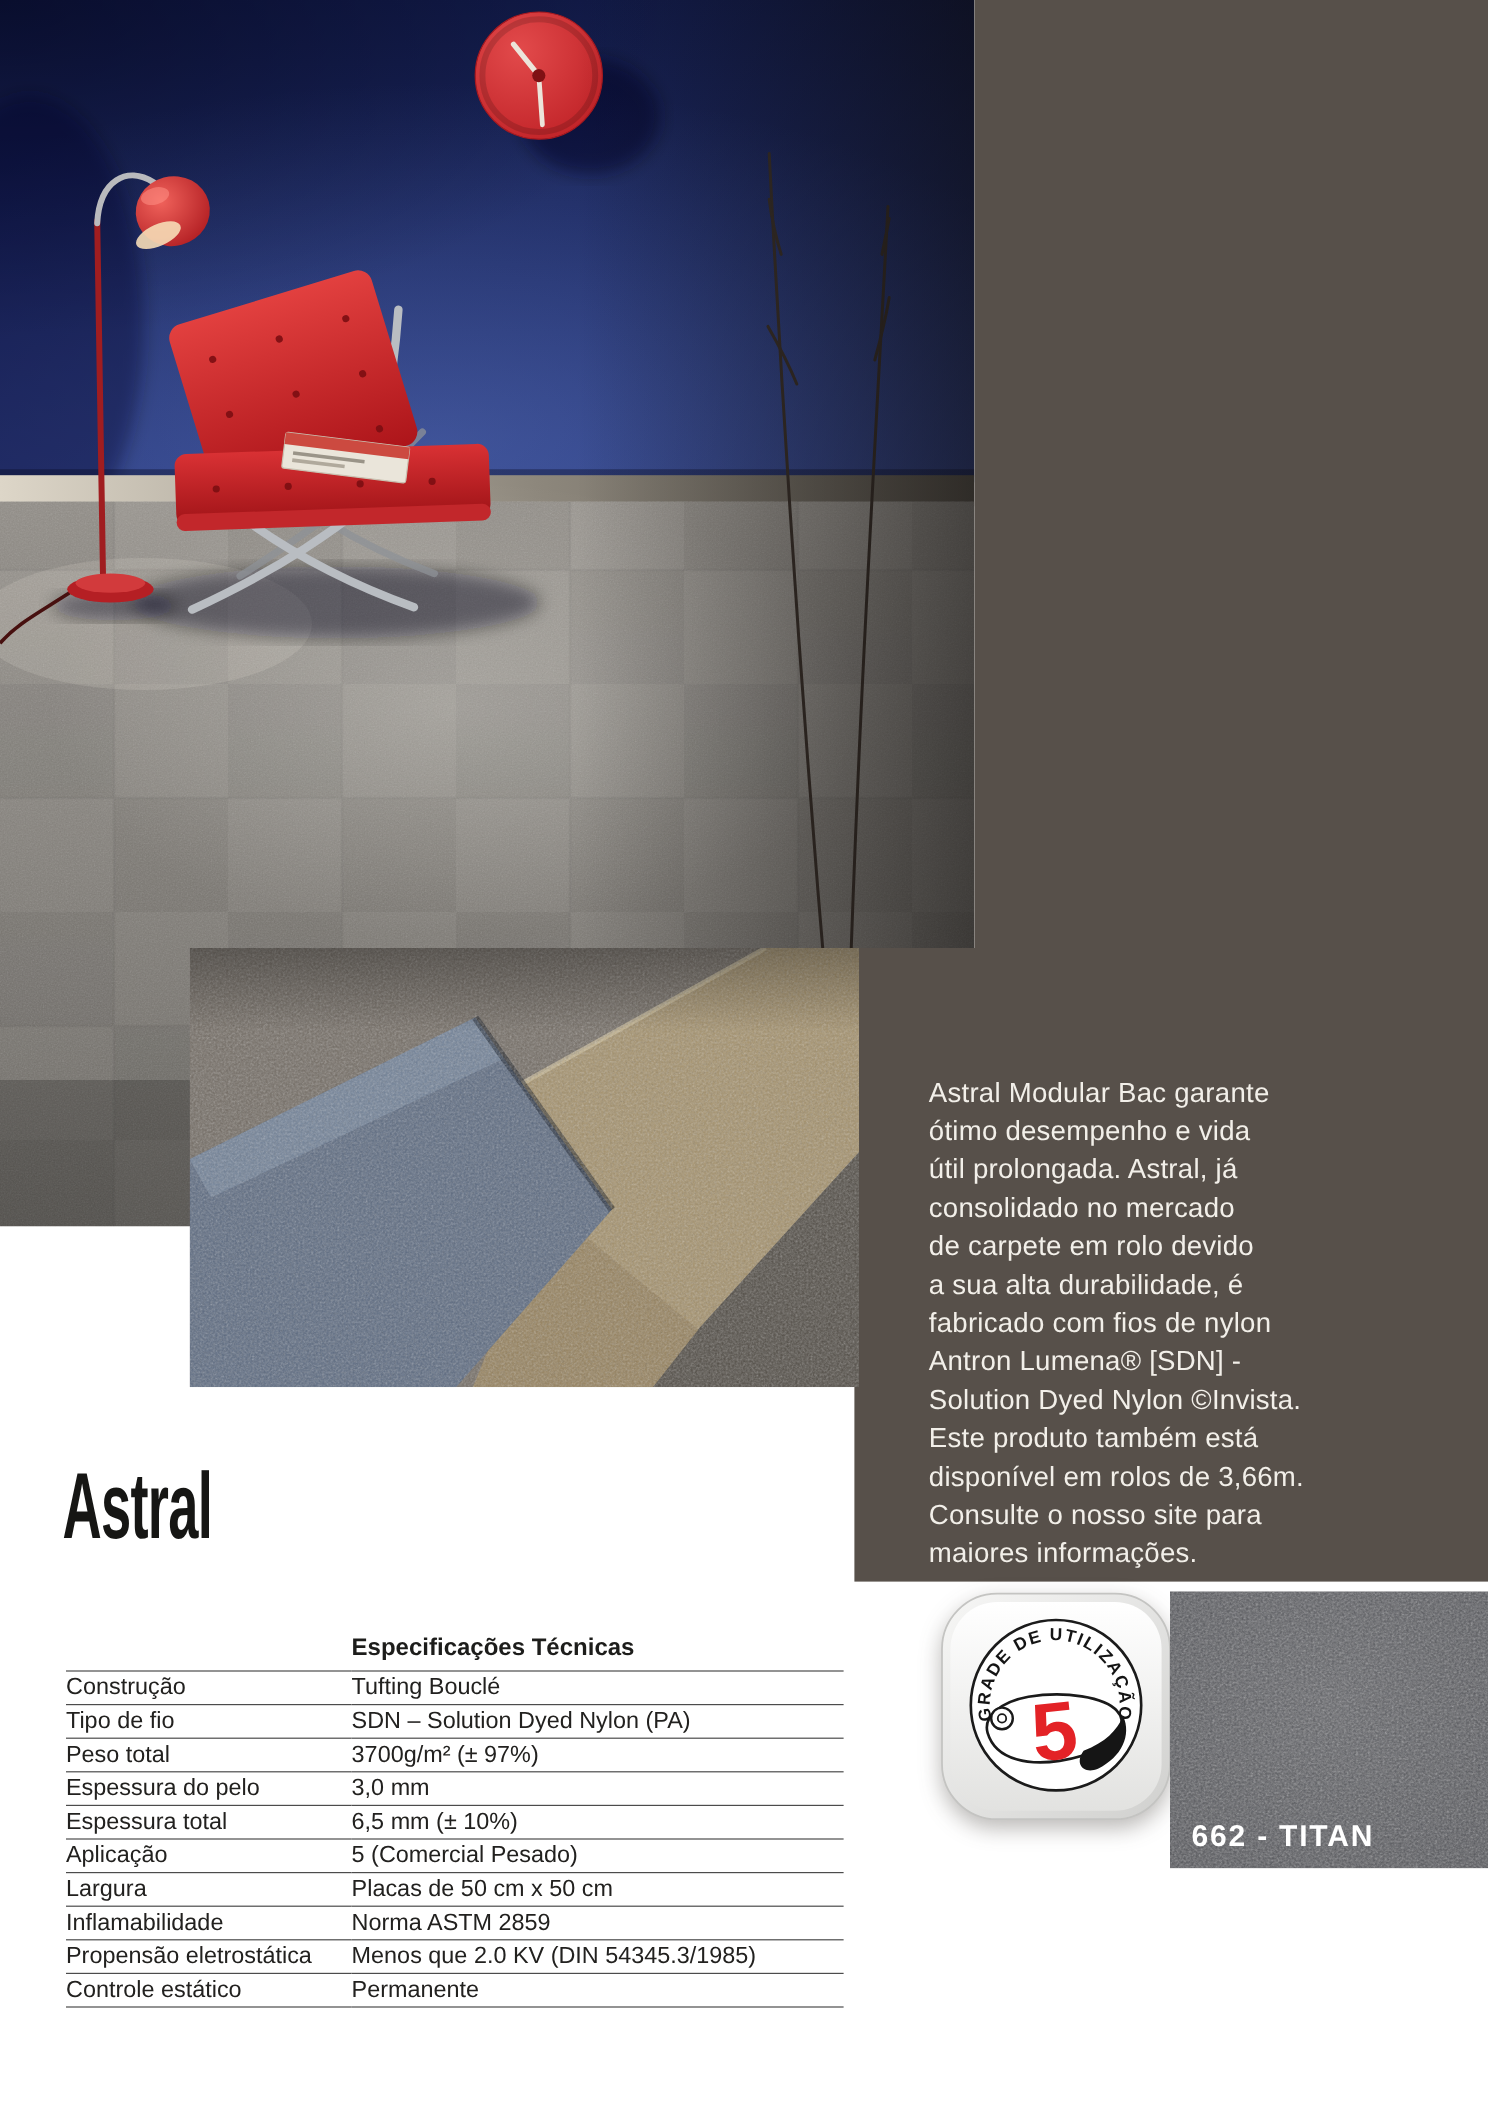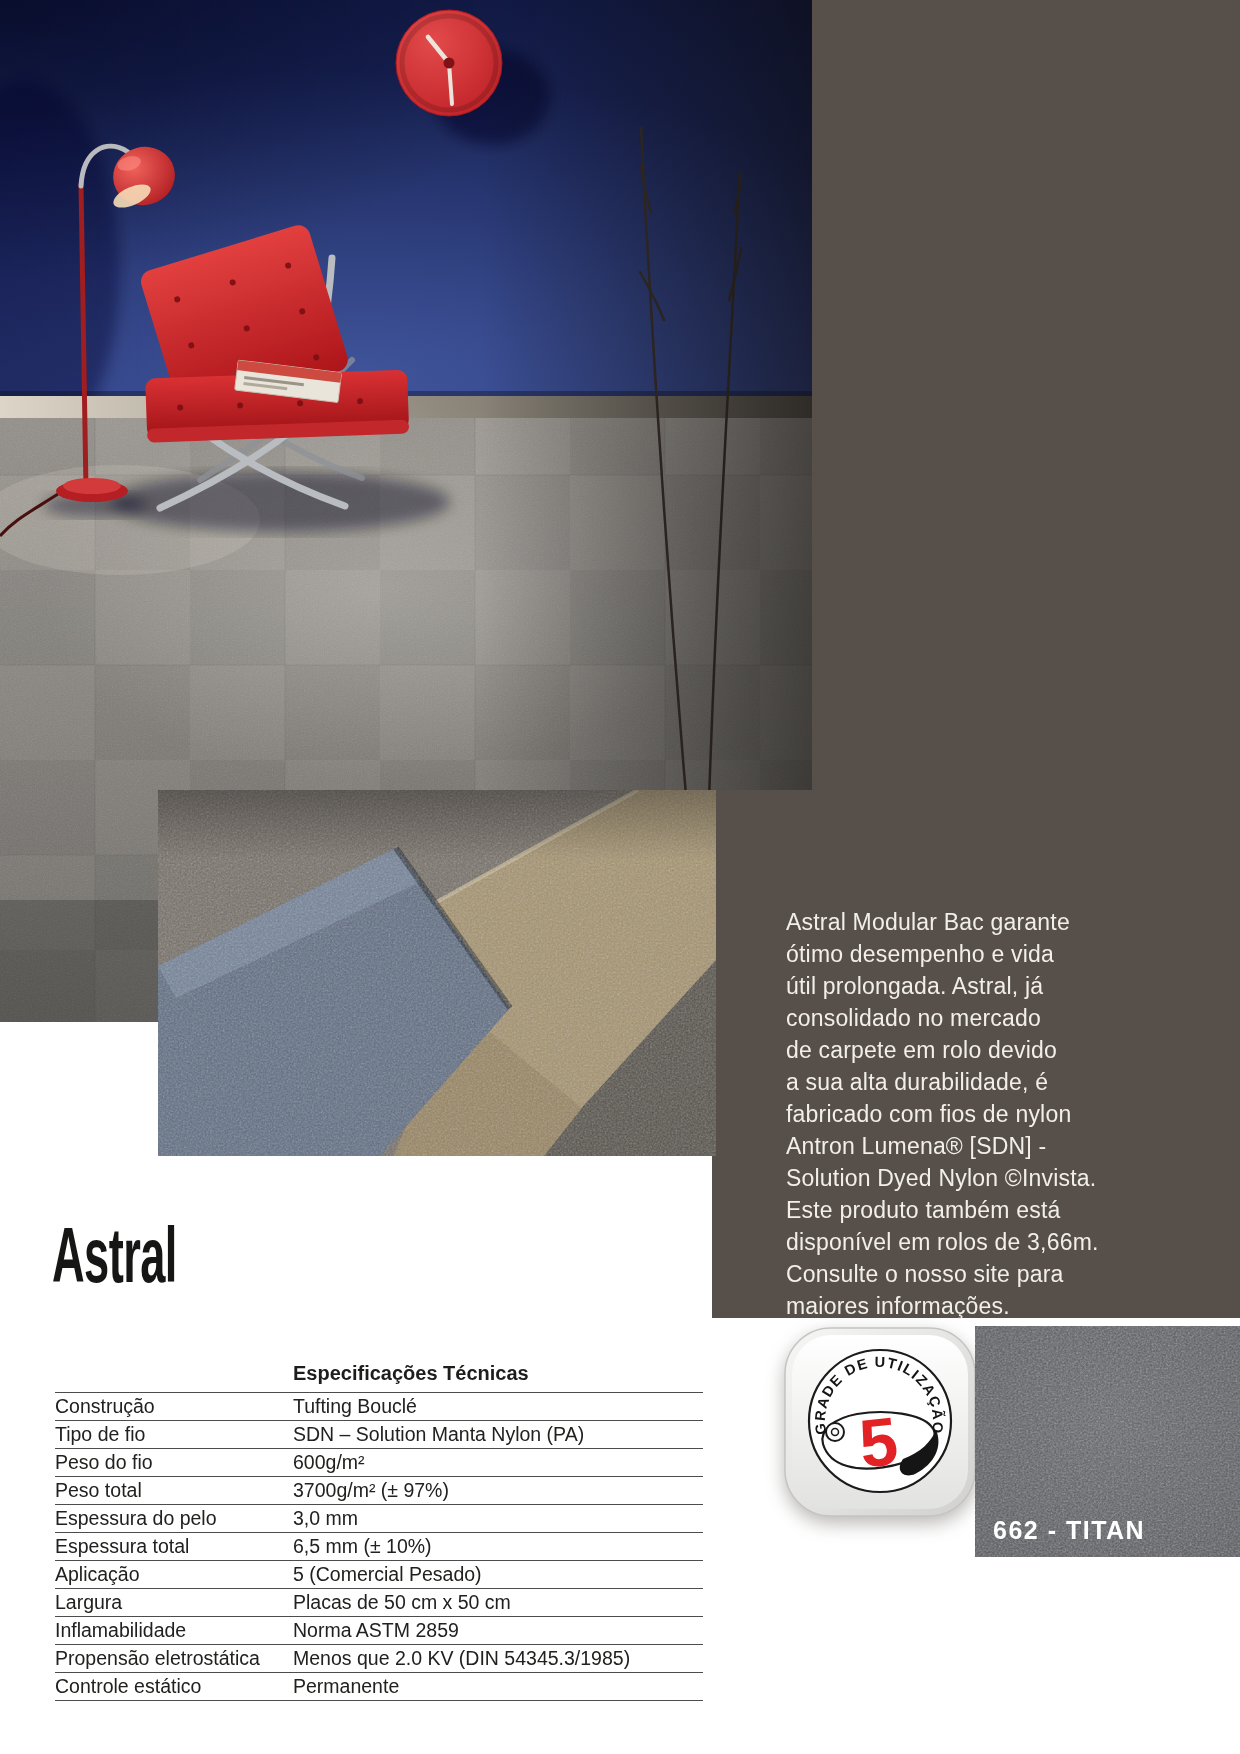--- a/index.html
+++ b/index.html
@@ -4,21 +4,21 @@
 <style>
   html,body{margin:0;padding:0;background:#ffffff;}
   .page{position:relative;width:1240px;height:1754px;background:#ffffff;overflow:hidden;
         font-family:"Liberation Sans", sans-serif;}
 
   
   .room-photo{position:absolute;left:0;top:0;width:812px;height:1022px;overflow:hidden;}
   .brown-top{position:absolute;left:812px;top:0;width:428px;height:792px;background:#57504a;}
   .desc-panel{position:absolute;left:712px;top:790px;width:528px;height:528px;background:#57504a;
               box-sizing:border-box;padding:100px 34px 0 58px;}
-  .desc-panel p{margin:16px;white-space:pre-line;color:#f2efe9;font-size:23px;line-height:32px;
+  .desc-panel p{margin:4px;white-space:pre-line;color:#f2efe9;font-size:23px;line-height:32px;
                 letter-spacing:.2px;font-weight:400;}
   .closeup-photo{position:absolute;left:158px;top:790px;width:558px;height:366px;overflow:hidden;}
 
   
   .title{position:absolute;left:52px;top:1216px;margin:0;font-size:78px;line-height:1;
          font-weight:700;color:#161614;transform:scaleX(.58);transform-origin:left top;
          letter-spacing:-1px;}
 
   
   .spec-block{position:absolute;left:55px;top:1362px;width:648px;}
@@ -252,25 +252,21 @@
   <div class="spec-block">
     <div class="spec-header">Especificações Técnicas</div>
     <table class="specs">
       <tbody>
         <tr>
           <td class="lbl">Construção</td>
           <td class="val">Tufting Bouclé</td>
           </tr>
         <tr>
           <td class="lbl">Tipo de fio</td>
-          <td class="val">SDN – Solution Manta Nylon (PA)</td>
-          </tr>
-        <tr>
-          <td class="lbl">Peso do fio</td>
-          <td class="val">600g/m²</td>
+          <td class="val">SDN – Solution Dyed Nylon (PA)</td>
           </tr>
         <tr>
           <td class="lbl">Peso total</td>
           <td class="val">3700g/m² (± 97%)</td>
           </tr>
         <tr>
           <td class="lbl">Espessura do pelo</td>
           <td class="val">3,0 mm</td>
           </tr>
         <tr>

